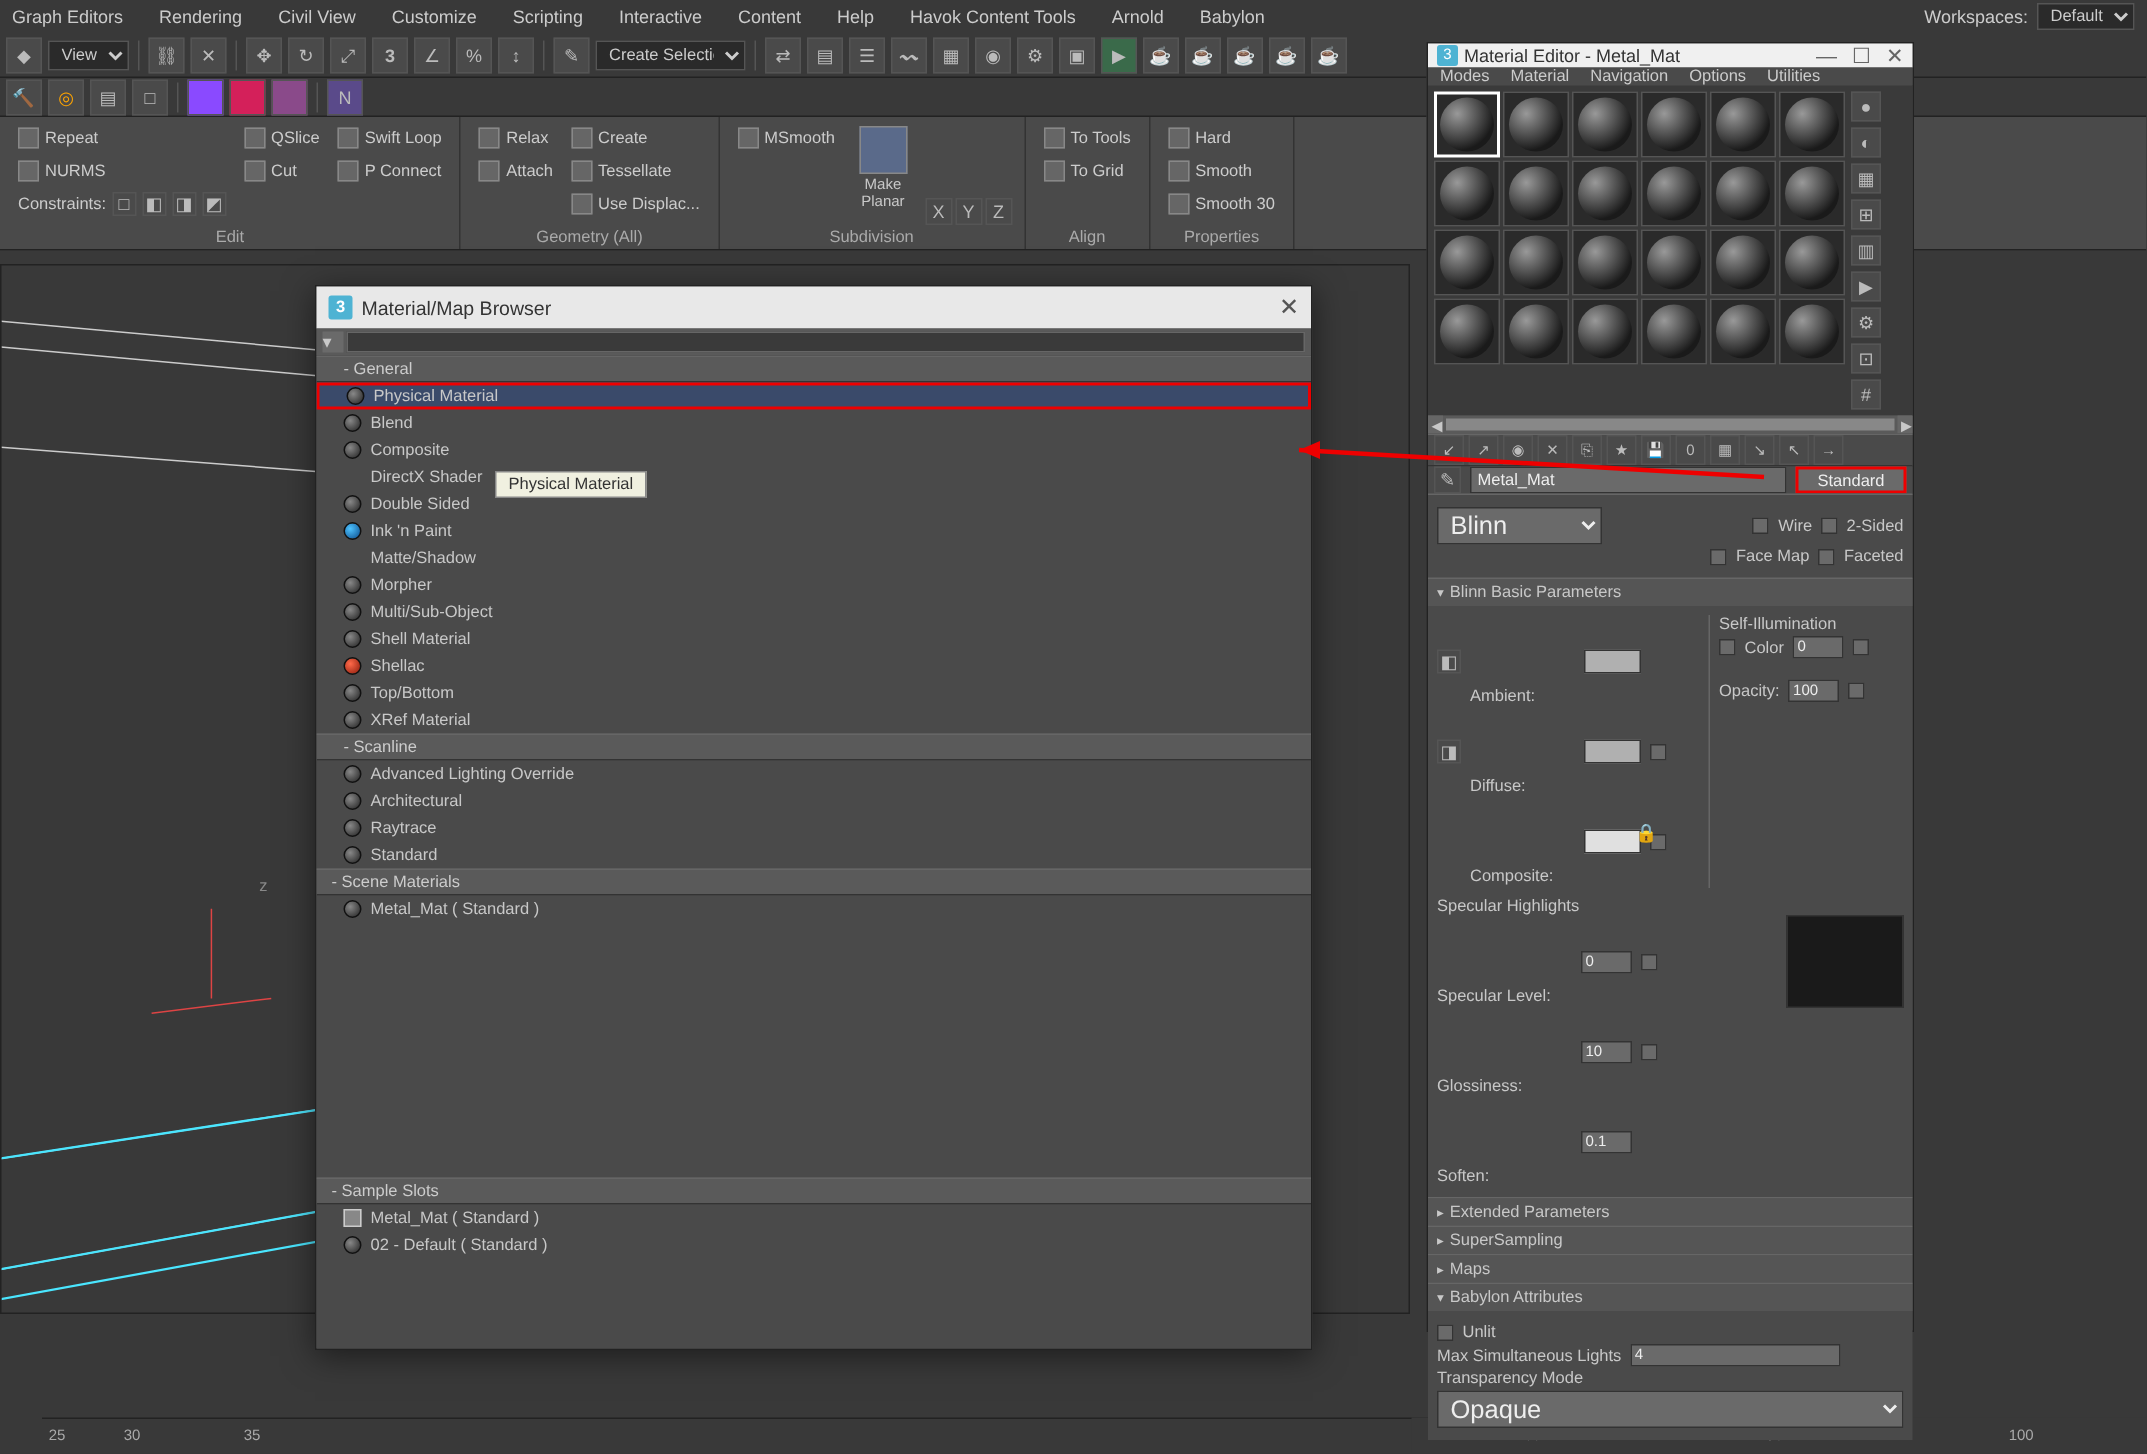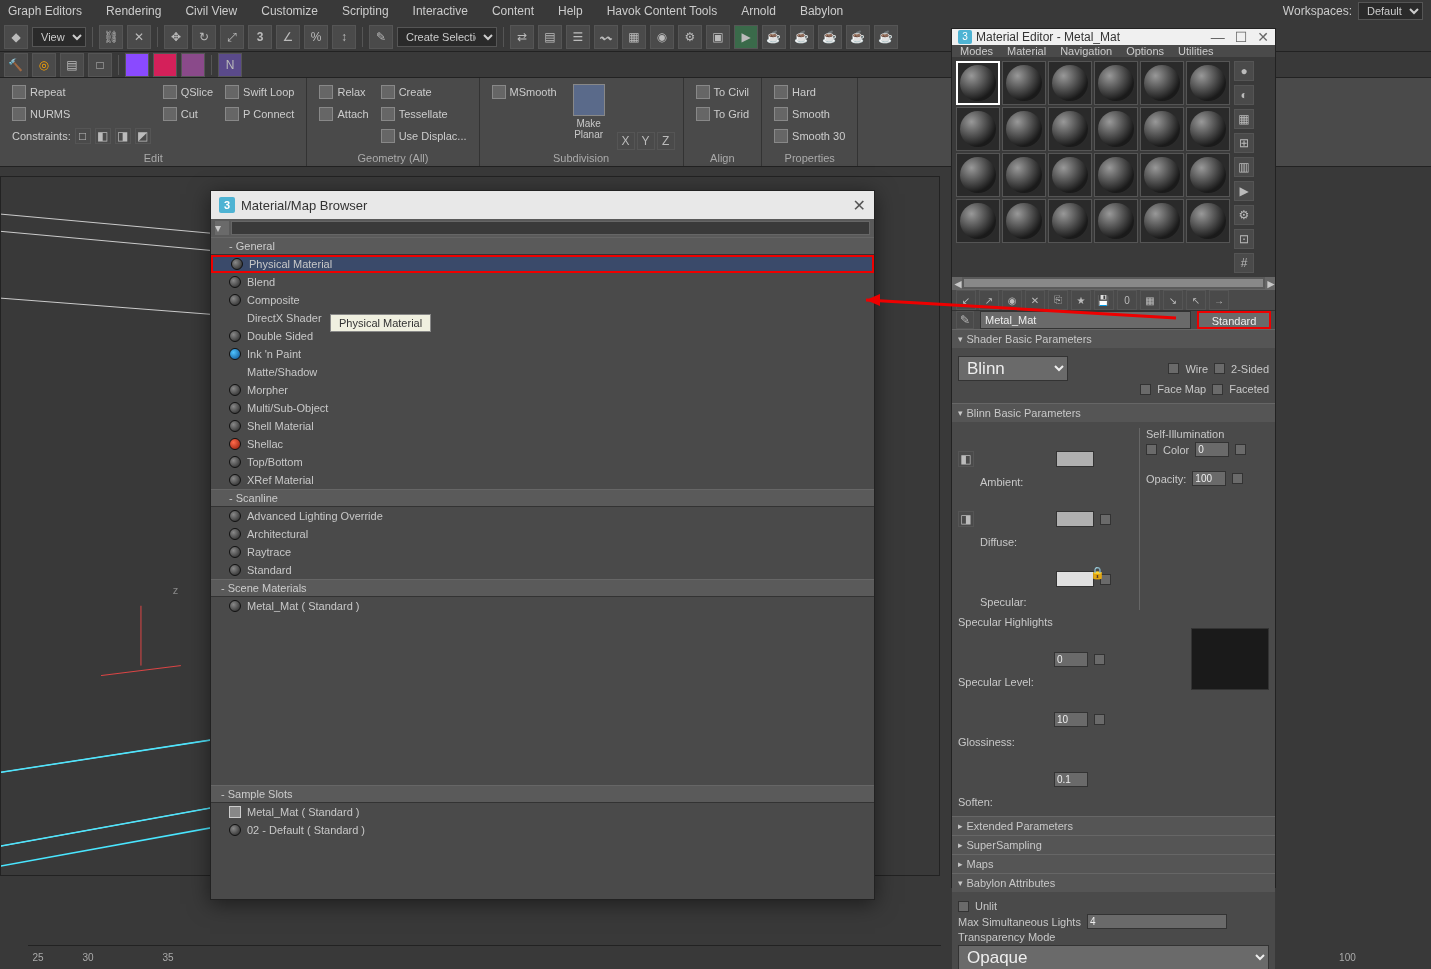--- a/index.html
+++ b/index.html
@@ -239,21 +239,21 @@
         </div>
       </div>
     </div>
     <div class="title">Subdivision</div>
   </div>
   <div class="ribbon-group">
     <div class="content">
       <div class="rib-col">
         <div class="rib-btn">
             <span class="ico"></span>
-            <span>To Civil</span>
+            <span>To Tools</span>
           </div>
         <div class="rib-btn">
             <span class="ico"></span>
             <span>To Grid</span>
           </div>
       </div>
     </div>
     <div class="title">Align</div>
   </div>
   <div class="ribbon-group">
@@ -535,21 +535,20 @@
     <div class="tb-btn">↘</div>
     <div class="tb-btn">↖</div>
     <div class="tb-btn">→</div>
   </div>
   <div class="me-name-row">
     <div class="tb-btn" style="width:18px;height:18px">✎</div>
     <input type="text" value="Metal_Mat" style="">
     <div class="type-btn">Standard</div>
   </div>
   <div class="rollout">
-    <div class="rollout-head">Shader Basic Parameters</div>
     <div class="rollout-body">
       <div class="row">
         <select class="dd" style="width:110px"><option>Blinn</option></select>
         <div style="flex:1"></div>
         <span class="cb"></span>
           <span>Wire</span>
         <span class="cb"></span>
           <span>2-Sided</span>
       </div>
       <div class="row" style="justify-content:flex-end">
@@ -571,21 +570,21 @@
               <div class="sw"></div>
             </div>
           <div class="row">
               <div class="tb-btn" style="width:16px;height:16px">◨</div>
               <label>Diffuse:</label>
               <div class="sw"></div>
               <span class="cb"></span>
             </div>
           <div class="row">
               <span style="width:16px"></span>
-              <label>Specular:</label>
+              <label>Composite:</label>
               <div class="sw" style="background:#e0e0e0"></div>
               <span class="cb"></span>
             </div>
           <div style="position:absolute;margin-left:132px;margin-top:-44px"><span style="font-size:12px">🔒</span></div>
         </div>
         <div style="width:130px;border-left:1px solid #666;padding-left:6px">
           <div>Self-Illumination</div>
           <div class="row">
               <span class="cb"></span>
               <span>Color</span>

